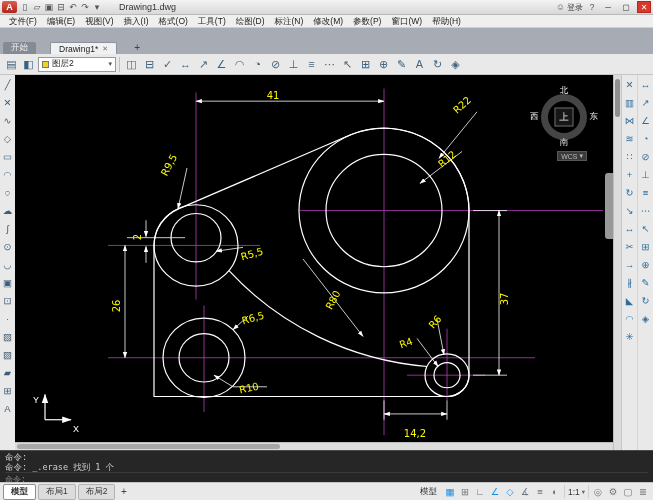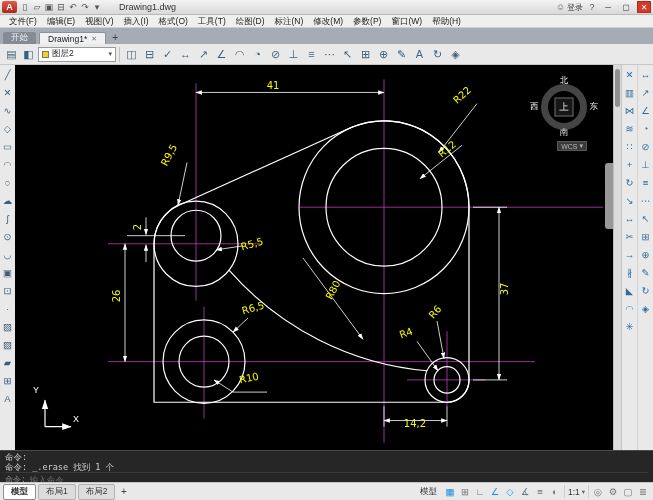--- a/index.html
+++ b/index.html
@@ -21,21 +21,21 @@
   .person{font-size:9px;color:#666}
   .helpq{color:#555;font-size:9px;width:10px;text-align:center}
   .wbtn{width:14px;height:12px;display:flex;align-items:center;justify-content:center;font-size:8px;color:#333;border:1px solid transparent}
   .wbtn.close{background:#d8372a;color:#fff;border-color:#b02a20}
 
   
   .menubar{height:13px;background:#efefef;display:flex;align-items:center;padding-left:4px;border-bottom:1px solid #cfcfcf;flex:0 0 auto}
   .menubar .menu-item{padding:8px 5px;font-size:8.5px;color:#222;line-height:13px;white-space:nowrap}
 
   
-  .doctabs{height:16px;background:#a7acb4;display:flex;align-items:flex-end;padding-left:3px;gap:3px;flex:0 0 auto}
+  .doctabs{height:26px;background:#a7acb4;display:flex;align-items:flex-end;padding-left:3px;gap:14px;flex:0 0 auto}
   .dtab{height:12px;display:flex;align-items:center;gap:4px;padding:0 8px;font-size:8.5px;border-radius:2px 2px 0 0}
   .dtab.start{background:#858b94;color:#f2f2f2}
   .dtab.active{background:#f0f1f2;color:#222;border:1px solid #8d929a;border-bottom:none}
   .dtab .closex{font-size:7px;color:#777}
   .newtab{width:12px;height:12px;text-align:center;line-height:11px;color:#3c4048;font-size:10px}
 
   
   .toolbar{height:21px;background:#e9e9e9;display:flex;align-items:center;gap:1px;padding:0 3px;border-bottom:1px solid #c6c6c6;flex:0 0 auto}
   .tbicon{width:17px;height:17px;display:flex;align-items:center;justify-content:center;color:#39607f;font-size:11px;border:1px solid transparent;border-radius:2px}
   .tbicon:nth-child(odd){color:#44657f}
@@ -45,21 +45,21 @@
   .swatch{width:7px;height:7px;border:1px solid #777;flex:0 0 auto}
 
   
   .main{flex:1;display:flex;min-height:0}
   .side-toolbar{width:15px;background:#e9e9e9;display:flex;flex-direction:column;align-items:center;padding-top:3px;gap:5px;flex:0 0 auto}
   .side-toolbar.right1{width:16px;border-left:1px solid #c6c6c6}
   .side-toolbar.right2{width:16px;border-left:1px solid #d4d4d4}
   .side-icon{width:13px;height:13px;display:flex;align-items:center;justify-content:center;font-size:9.5px;color:#2e6e9e;border-radius:2px}
   .side-toolbar.left .side-icon{color:#3d5d78}
 
-  .canvas-col{flex:1;display:flex;flex-direction:row;min-width:0}
+  .canvas-col{flex:1;display:flex;flex-direction:column;min-width:0}
   .canvas{flex:1;position:relative;background:#000;overflow:hidden}
   .canvas svg.draw{position:absolute;inset:0;width:100%;height:100%}
 
   .dim-label{position:absolute;color:#f8f800;font-size:10px;font-family:"DejaVu Sans",sans-serif;white-space:nowrap;transform-origin:center}
 
   
   .compass{position:absolute;top:13px;right:20px;width:58px;height:58px}
   .cring{position:absolute;inset:6px;border-radius:50%;border:7px solid rgba(115,115,115,.60)}
   .cdir{position:absolute;color:#ececec;font-size:8.5px}
   .cdir.n{top:-3px;left:50%;transform:translateX(-50%)}
@@ -349,21 +349,20 @@
         <span class="side-icon">↻</span>
         <span class="side-icon">◈</span>
       </div>
   </div>
 
   <div class="command">
     <div class="cmd-line">命令:</div>
     <div class="cmd-line">命令: _.erase 找到 1 个</div>
     <div class="cmd-input-row">
       <span class="cmd-chevron">命令:</span>
-      <input placeholder="输入命令" style="">
     </div>
   </div>
 
   <div class="bottombar">
     <div style="display:flex;gap:2px" id="layout-tabs">
         <span class="layout-tab on">模型</span>
         <span class="layout-tab">布局1</span>
         <span class="layout-tab">布局2</span>
       </div>
     <span class="newlayout">+</span>

